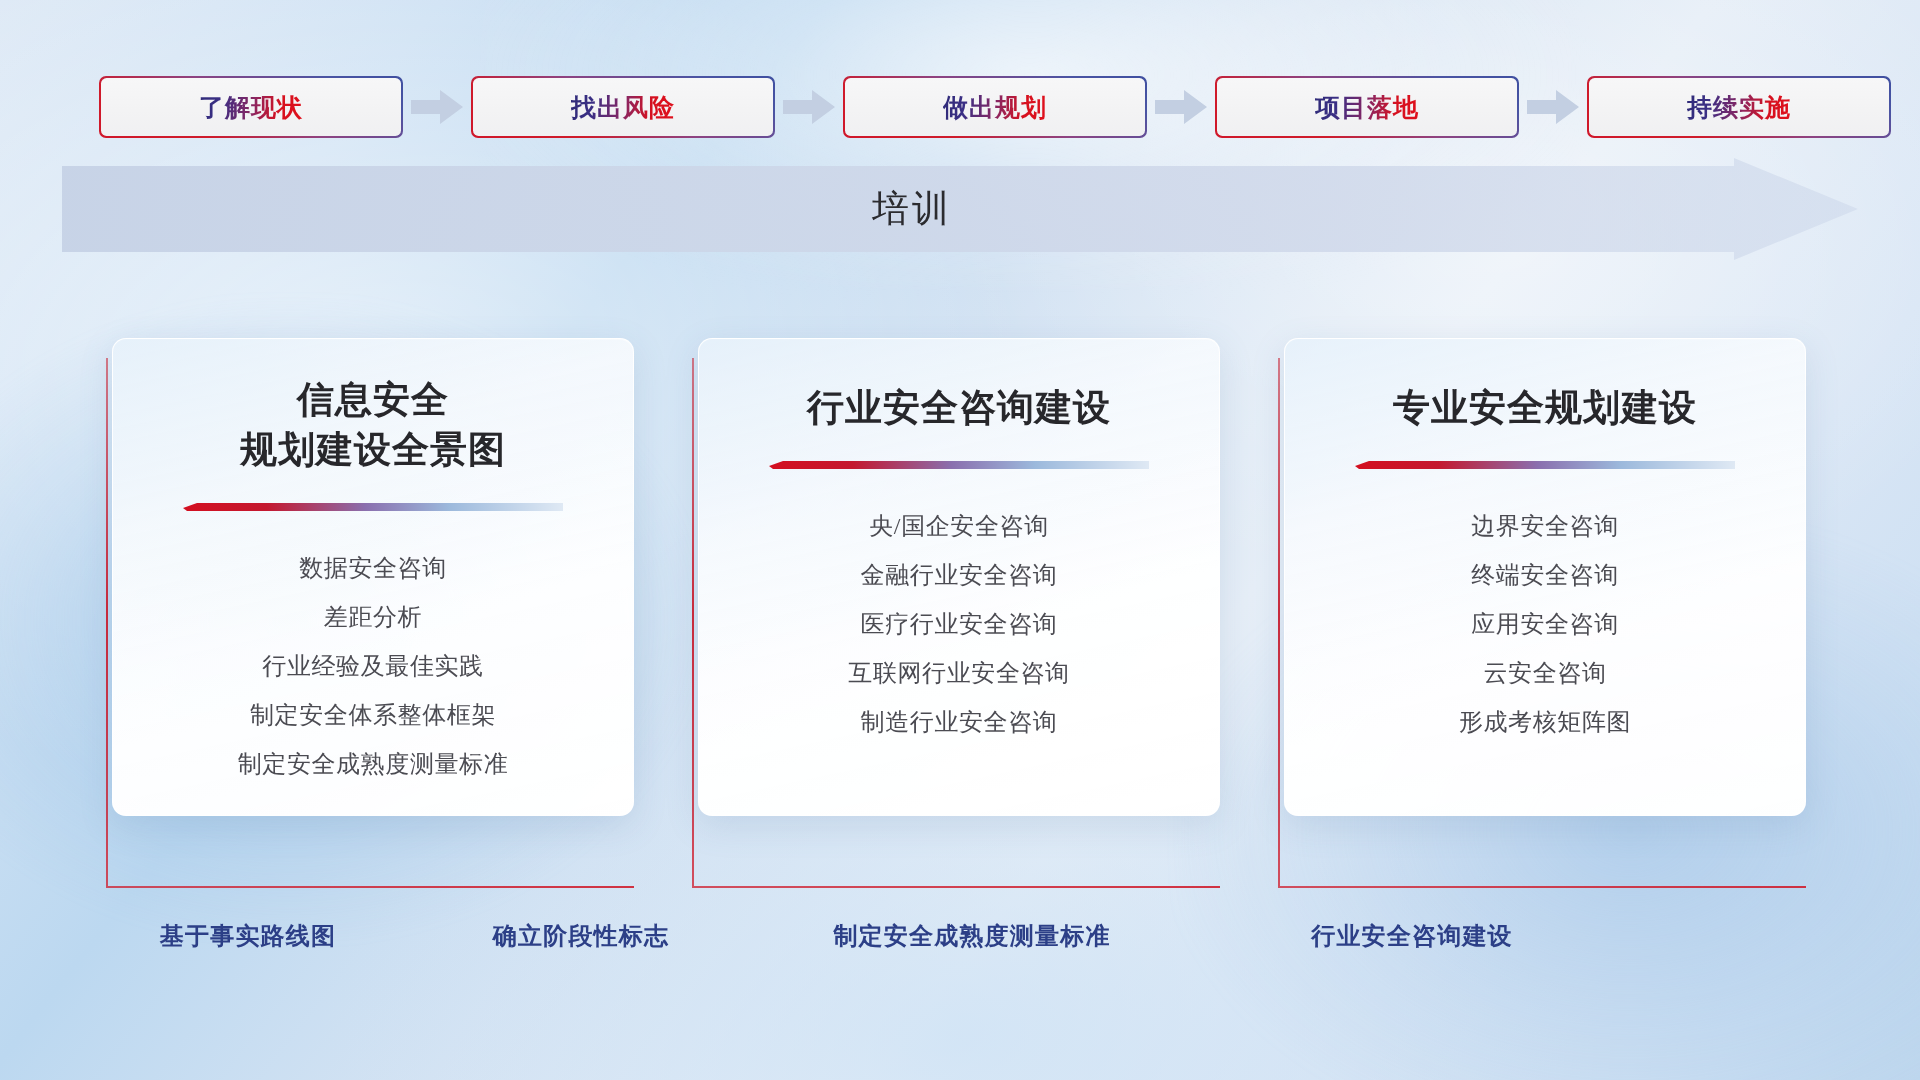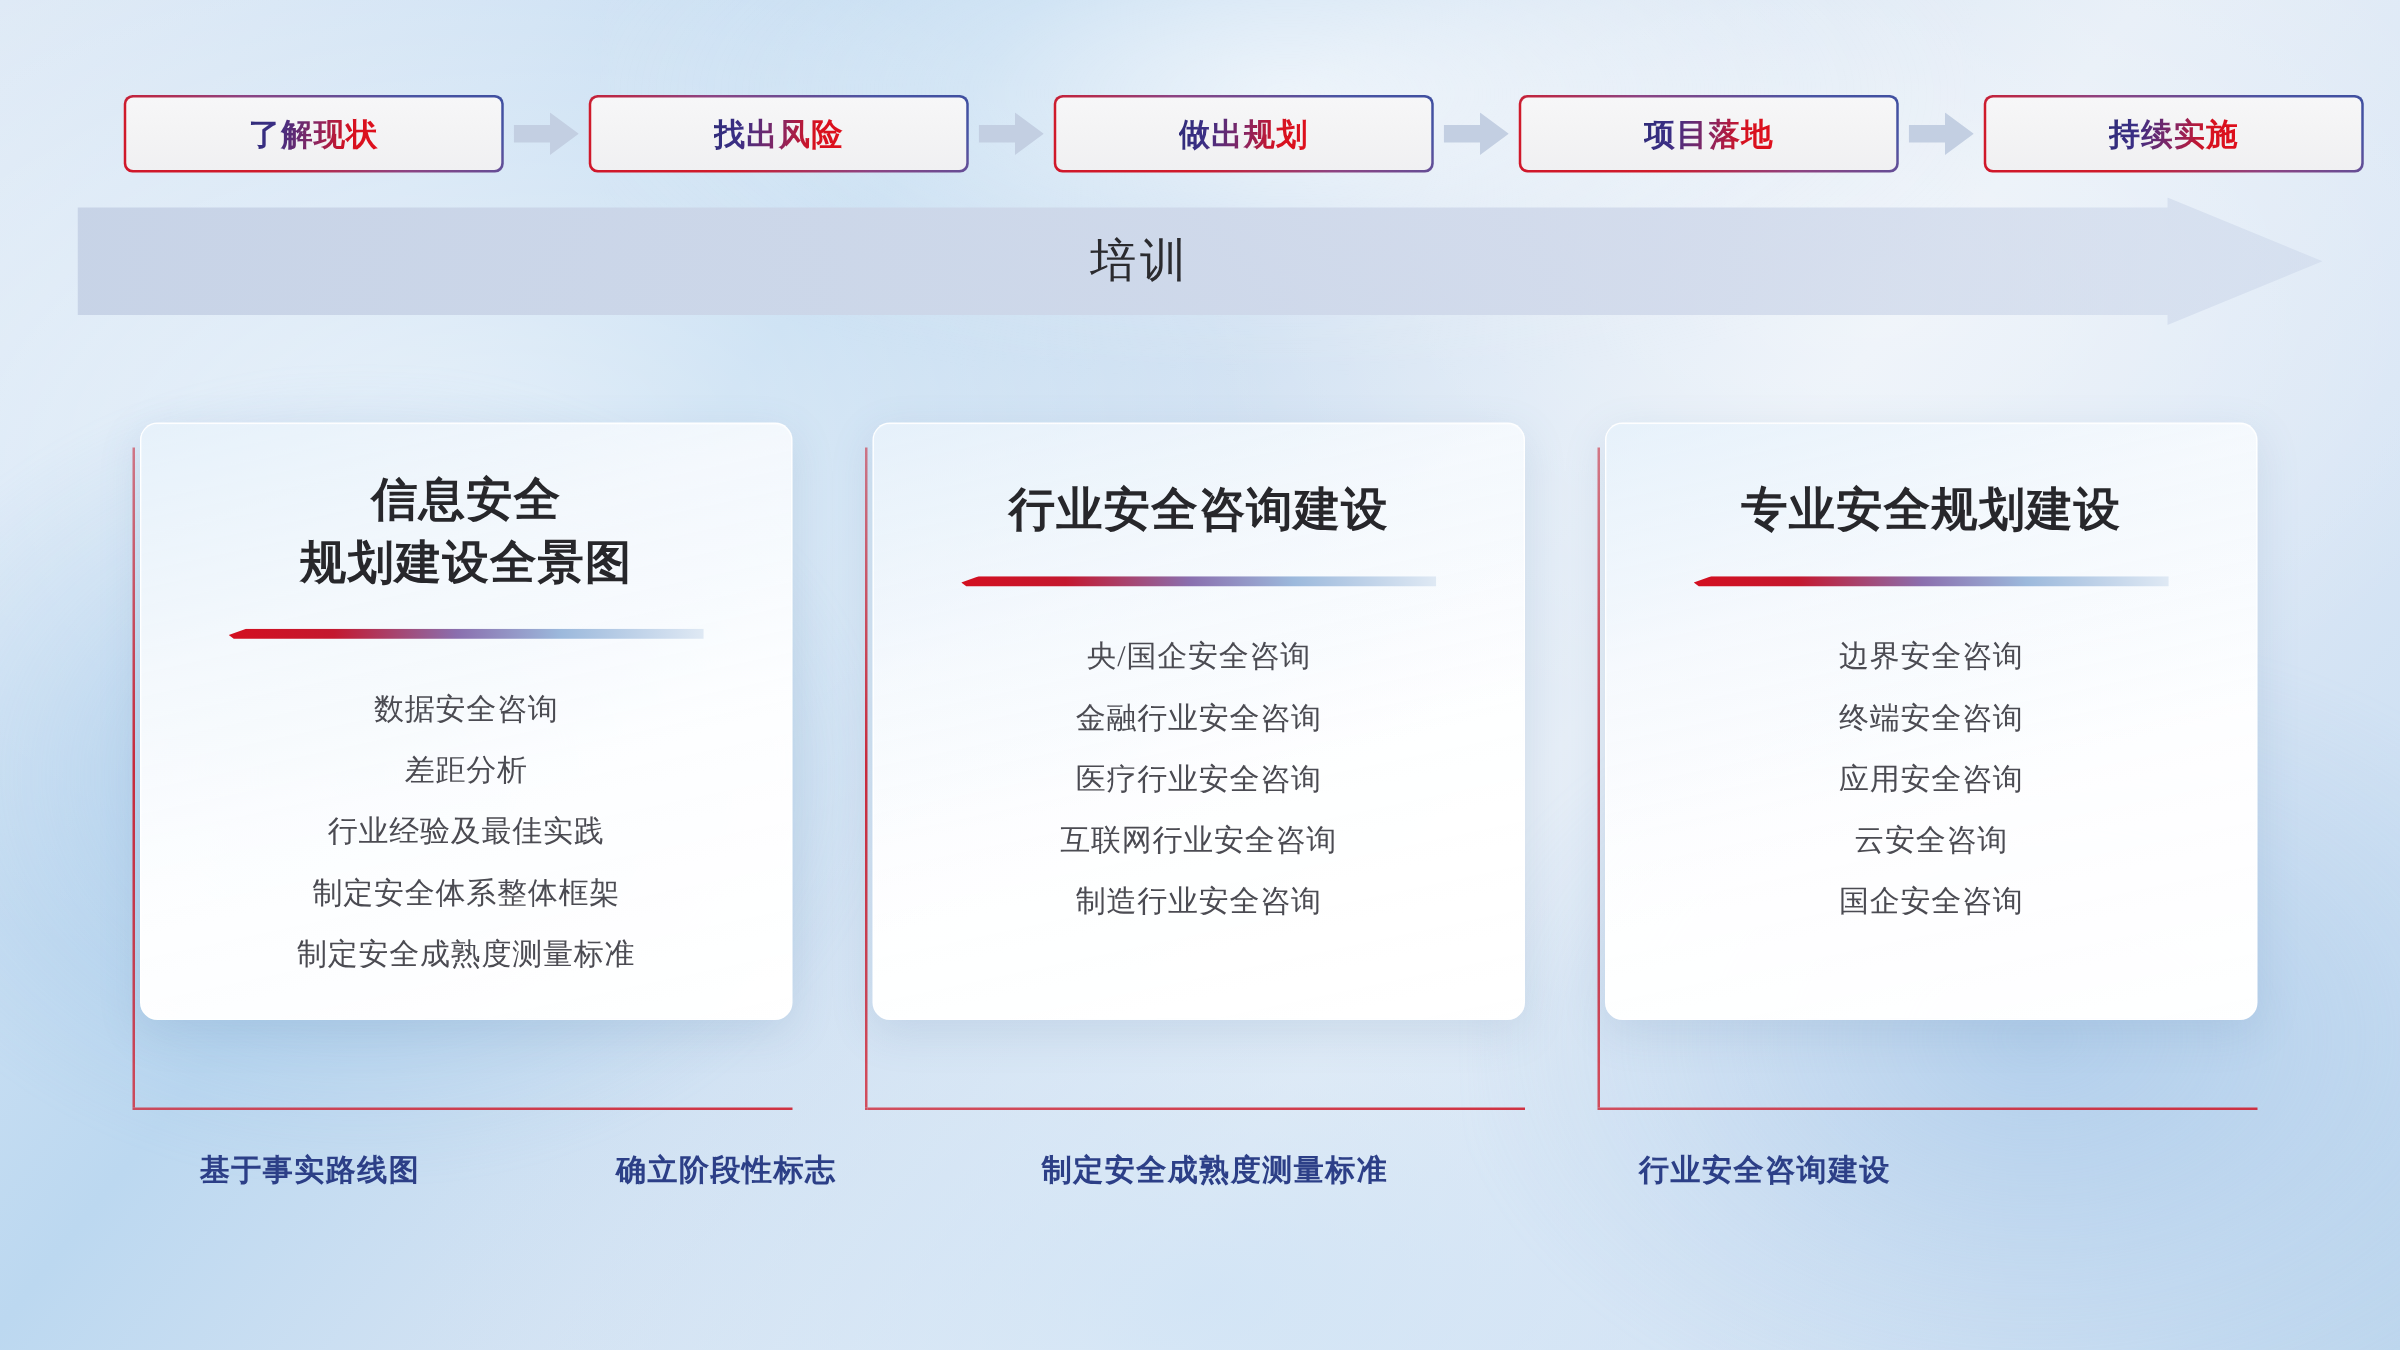--- a/index.html
+++ b/index.html
@@ -385,21 +385,21 @@
               </linearGradient>
             </defs>
             <path d="M0 5 L14 0 H380 V8 H4 Z" fill="url(#divGrad3)"></path>
           </svg>
         </div>
         <div class="card-list">
           <div class="card-list-item">边界安全咨询</div>
           <div class="card-list-item">终端安全咨询</div>
           <div class="card-list-item">应用安全咨询</div>
           <div class="card-list-item">云安全咨询</div>
-          <div class="card-list-item">国企安全咨询</div>
+          <div class="card-list-item">形成考核矩阵图</div>
         </div>
       </div>
     </div>
 
   </div>
 
   <div class="footer">
     <div class="footer-label" style="left:248px;">基于事实路线图</div>
     <div class="footer-label" style="left:581px;">确立阶段性标志</div>
     <div class="footer-label" style="left:972px;">制定安全成熟度测量标准</div>

